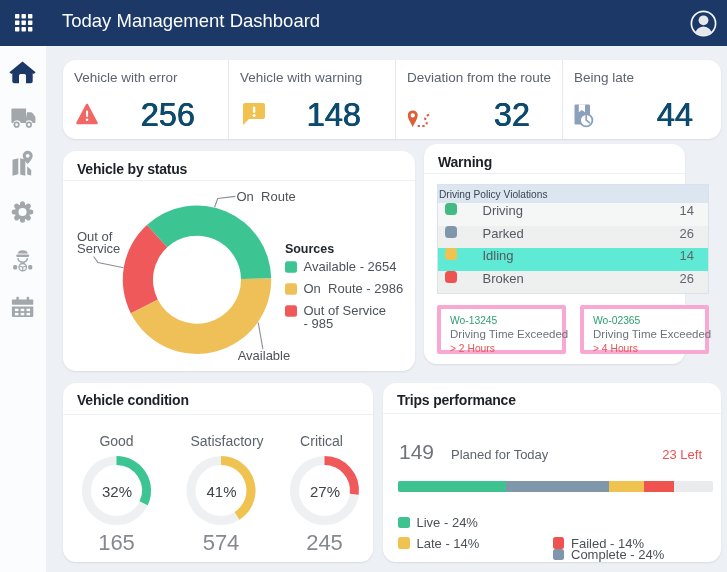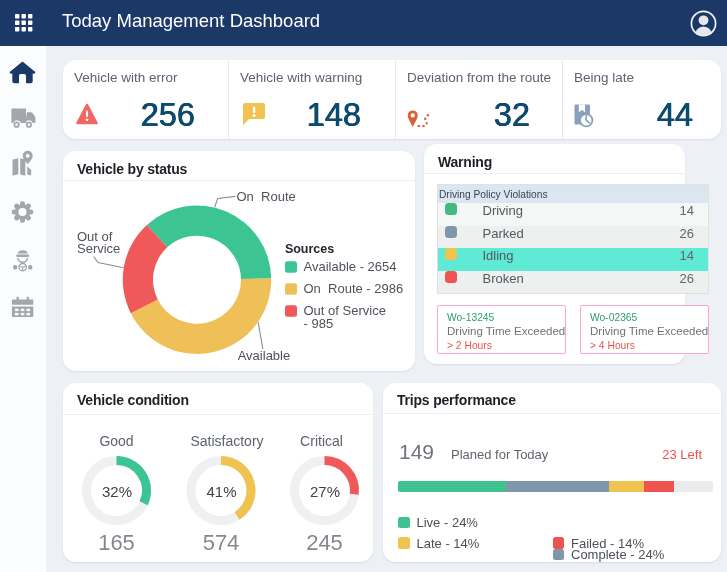--- a/index.html
+++ b/index.html
@@ -11,21 +11,21 @@
 .card { position:absolute; background:#fff; border-radius:13px; box-shadow:0 1px 2px rgba(40,50,70,.10); }
 .hd { position:absolute; left:0; top:0; right:0; height:30px; border-bottom:1px solid #eef0f3; }
 .hd span { position:absolute; left:14px; top:10.5px; font-size:14px; line-height:1; font-weight:700; letter-spacing:-0.2px; color:#1d2127; }
 .stat-title { position:absolute; top:10px; font-size:13.5px; color:#5b6370; }
 .stat-num { position:absolute; top:38.6px; font-size:32.5px; line-height:1; font-weight:400; color:#0c4a6e; text-align:right; width:120px; text-shadow:0.4px 0 currentColor, -0.4px 0 currentColor; }
 .vline { position:absolute; top:0; width:1px; height:79px; background:#e6e9ee; }
 .trow { height:22.5px; display:flex; padding:0 14px 0 6.5px;gap:16px; }
 .sq { width:12px; height:12px; border-radius:3.5px; display:inline-block; flex:none; }
 .tl { font-size:13px; color:#54595f; margin-left:10px; flex:1; }
 .tn { font-size:13px; color:#62676d; }
-.wbox { position:absolute; top:161px; width:129px; height:49px; border:1px solid #f9a8d4; border-radius:2px; background:#fff; padding:5.5px 0 0 9px; }
+.wbox { position:absolute; top:161px; width:129px; height:49px; border:4px solid #f9a8d4; border-radius:2px; background:#fff; padding:5.5px 0 0 9px; }
 .wb1 { font-size:10.3px; font-weight:400; color:#2f9e6e; }
 .wb2 { font-size:11.5px; color:#6d737a; margin-top:2.5px; white-space:nowrap; }
 .wb3 { font-size:10.3px; font-weight:400; color:#e8554f; margin-top:3px; }
 .lg { position:absolute; font-size:13px; color:#4b5157; display:flex; align-items:center; }
 .sq2 { width:11.5px; height:11.5px; border-radius:2.5px; display:inline-block; margin-right:7px; }
 </style>
 </head>
 <body>
 
 <div class="navbar">

